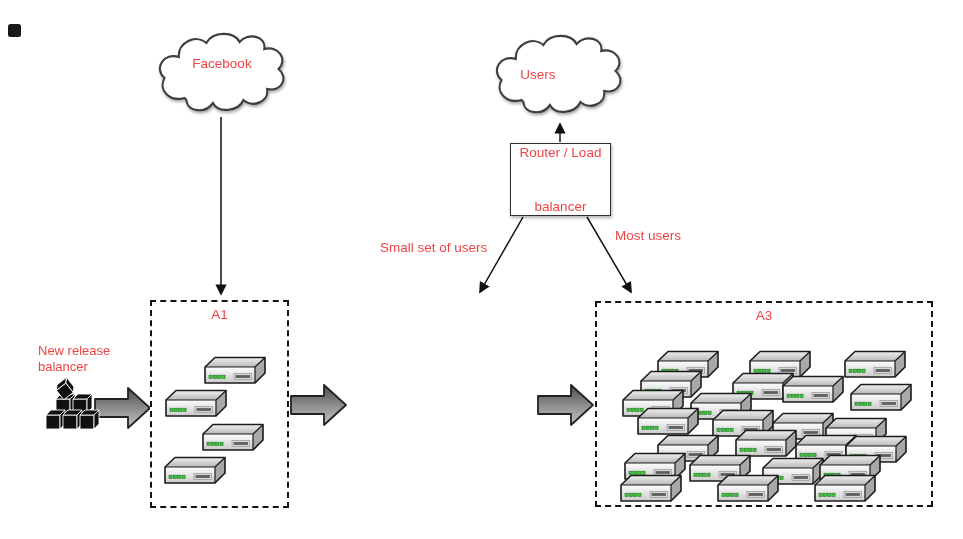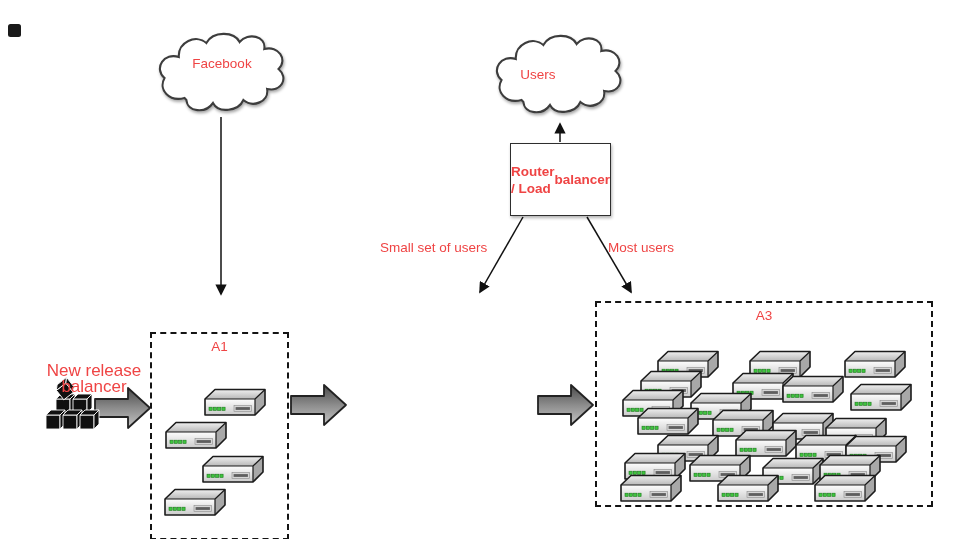--- a/index.html
+++ b/index.html
@@ -7,29 +7,29 @@
          font-family:"Liberation Sans",sans-serif;color:#ef4444;overflow:hidden;}
   #bg{position:absolute;left:0;top:0;}
   .corner-mark{position:absolute;left:8px;top:24px;width:13px;height:13px;
                background:#1a1a1a;border-radius:2.5px;}
   .cloud-label{position:absolute;text-align:center;font-size:13.5px;line-height:17px;}
   .fb-label{left:158px;top:55px;width:128px;}
   .users-label{left:476px;top:66px;width:124px;}
   .router-box{position:absolute;left:510px;top:143px;width:101px;height:73px;
               background:#fff;border:1.6px solid #2e2e2e;box-sizing:border-box;
               box-shadow:1px 2px 3px rgba(0,0,0,.30);
-              display:flex;flex-direction:row;align-items:center;justify-content:flex-start;
-              font-size:13.5px;line-height:17px;font-weight:bold;}
+              display:flex;flex-direction:column;align-items:center;justify-content:space-between;
+              font-size:13.5px;line-height:17px;}
   .edge-label{position:absolute;font-size:13.5px;}
   .small-set{left:380px;top:240px;width:118px;text-align:left;}
-  .most{left:608px;top:240px;width:80px;text-align:left;}
-  .release-label{position:absolute;left:38px;top:343px;width:112px;text-align:center;
-                 font-size:17px;line-height:16px;margin-top:20px;}
+  .most{left:608px;top:228px;width:80px;text-align:center;}
+  .release-label{position:absolute;left:38px;top:343px;width:112px;
+                 font-size:13px;line-height:16px;}
   .group{position:absolute;border:2px dashed #141414;background:#fff;box-sizing:border-box;}
-  #group-a1{left:150px;top:300px;width:139px;height:208px;margin-top:32px;}
+  #group-a1{left:150px;top:300px;width:139px;height:208px;}
   #group-a2{left:342px;top:301px;width:195px;height:207px;}
   #group-a3{left:595px;top:301px;width:338px;height:206px;}
   .group-label{text-align:center;margin-top:5px;font-size:13.5px;position:relative;z-index:2;}
   .servers{position:absolute;left:0;top:0;right:0;bottom:0;}
   .server{position:absolute;}
 </style>
 </head>
 <body>
 
 <div id="stage">

